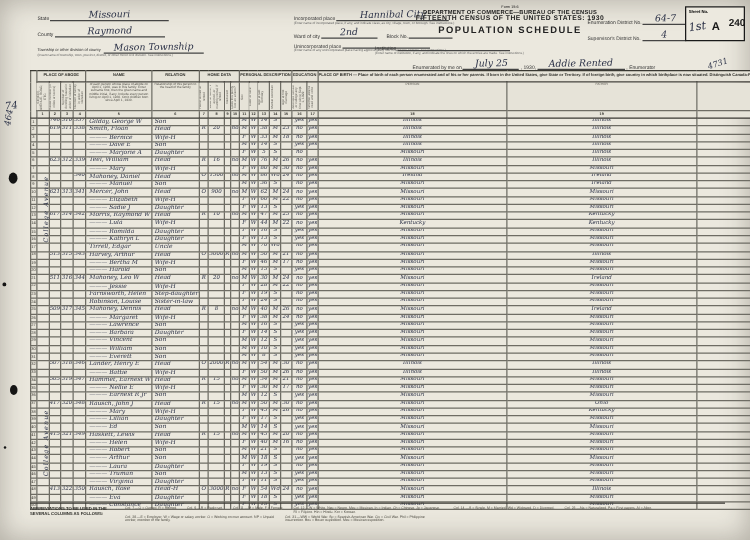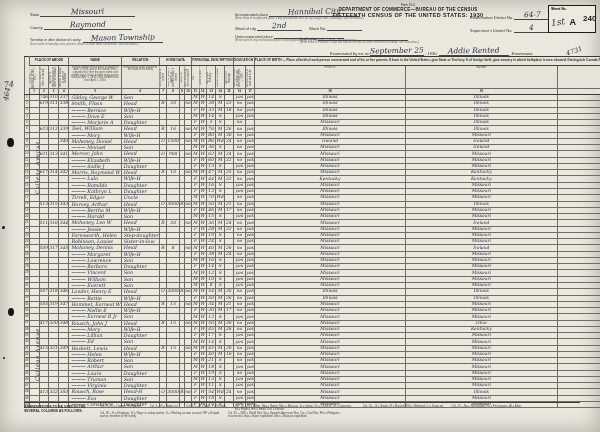--- a/index.html
+++ b/index.html
@@ -85,30 +85,31 @@
     <div class="fld" style="left:235px;top:34px;">
       <span class="lbl">Unincorporated place</span>
       <span class="line" style="min-width:70px;"></span>
       <div class="micro">(Enter name of any unincorporated place having approximately 500 inhabitants or more. See instructions.)</div>
     </div>
 
     <div class="dept" style="left:318px;top:3px;width:180px;">
       <div class="f1">Form 15-6</div>
       <div class="f2">DEPARTMENT OF COMMERCE—BUREAU OF THE CENSUS</div>
       <div class="f3">FIFTEENTH CENSUS OF THE UNITED STATES: 1930</div>
+      <div class="f4">POPULATION SCHEDULE</div>
     </div>
 
     <div class="fld" style="left:300px;top:36px;">
       <span class="lbl">Institution</span>
       <span class="line" style="min-width:90px;"></span>
       <div class="micro">(Enter name of institution, if any, and indicate the lines on which the entries are made. See instructions.)</div>
     </div>
     <div class="fld" style="left:330px;top:46px;">
       <span class="lbl">Enumerated by me on</span>
-      <span class="line" style="min-width:45px;"><span class="hw">September 25</span></span>
+      <span class="line" style="min-width:45px;"><span class="hw">July 25</span></span>
       <span class="lbl">, 1930,</span>
       <span class="line" style="min-width:70px;"><span class="hw">Addie Rented</span></span>
       <span class="lbl">, Enumerator</span>
     </div>
 
     <div class="fld" style="left:470px;top:10px;">
       <span class="lbl">Enumeration District No.</span>
       <span class="line" style="min-width:35px;"><span class="hw">64-7</span></span>
     </div>
     <div class="fld" style="left:470px;top:23px;">

